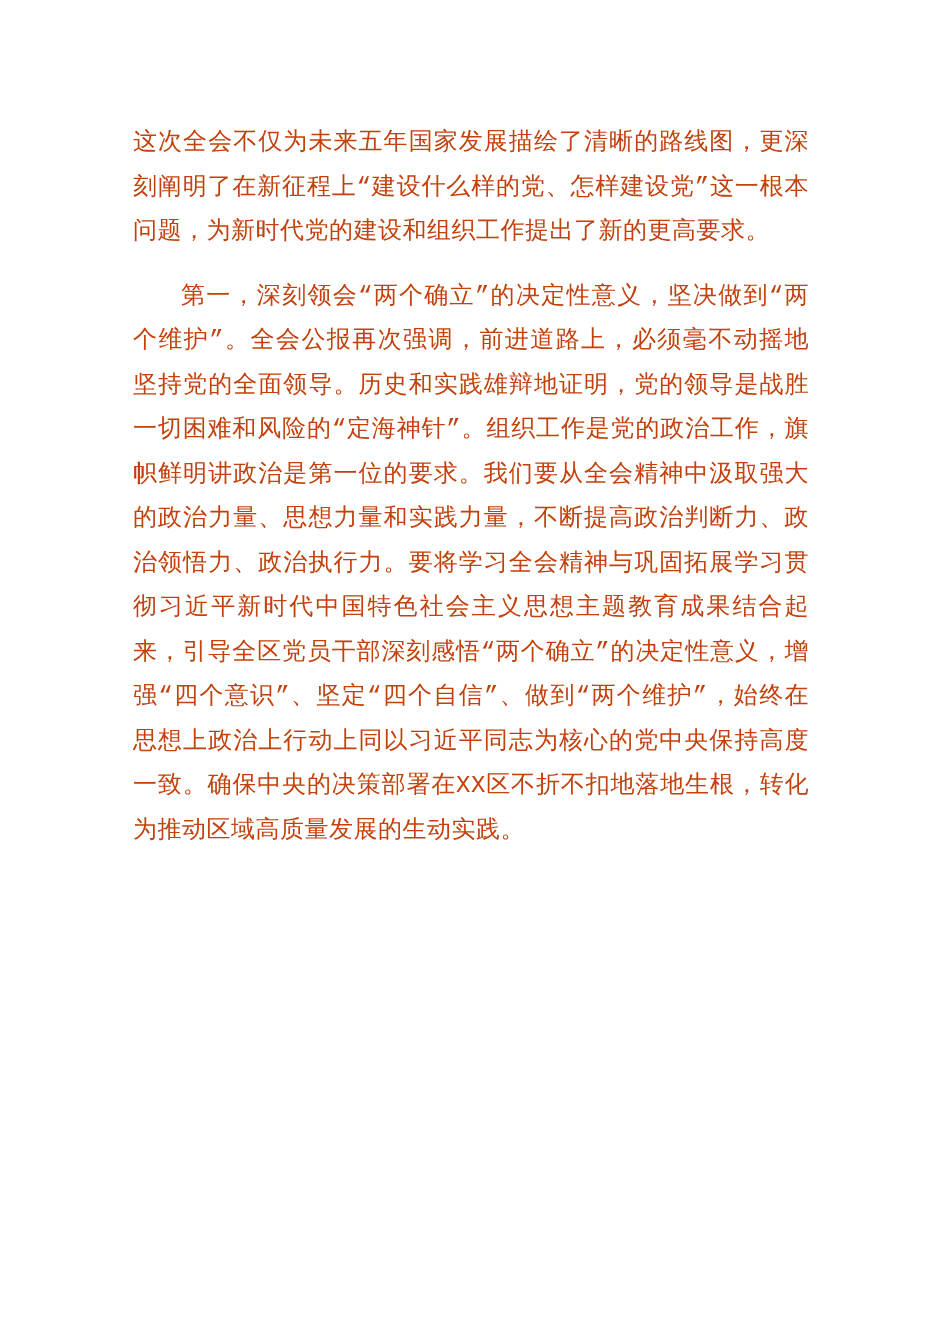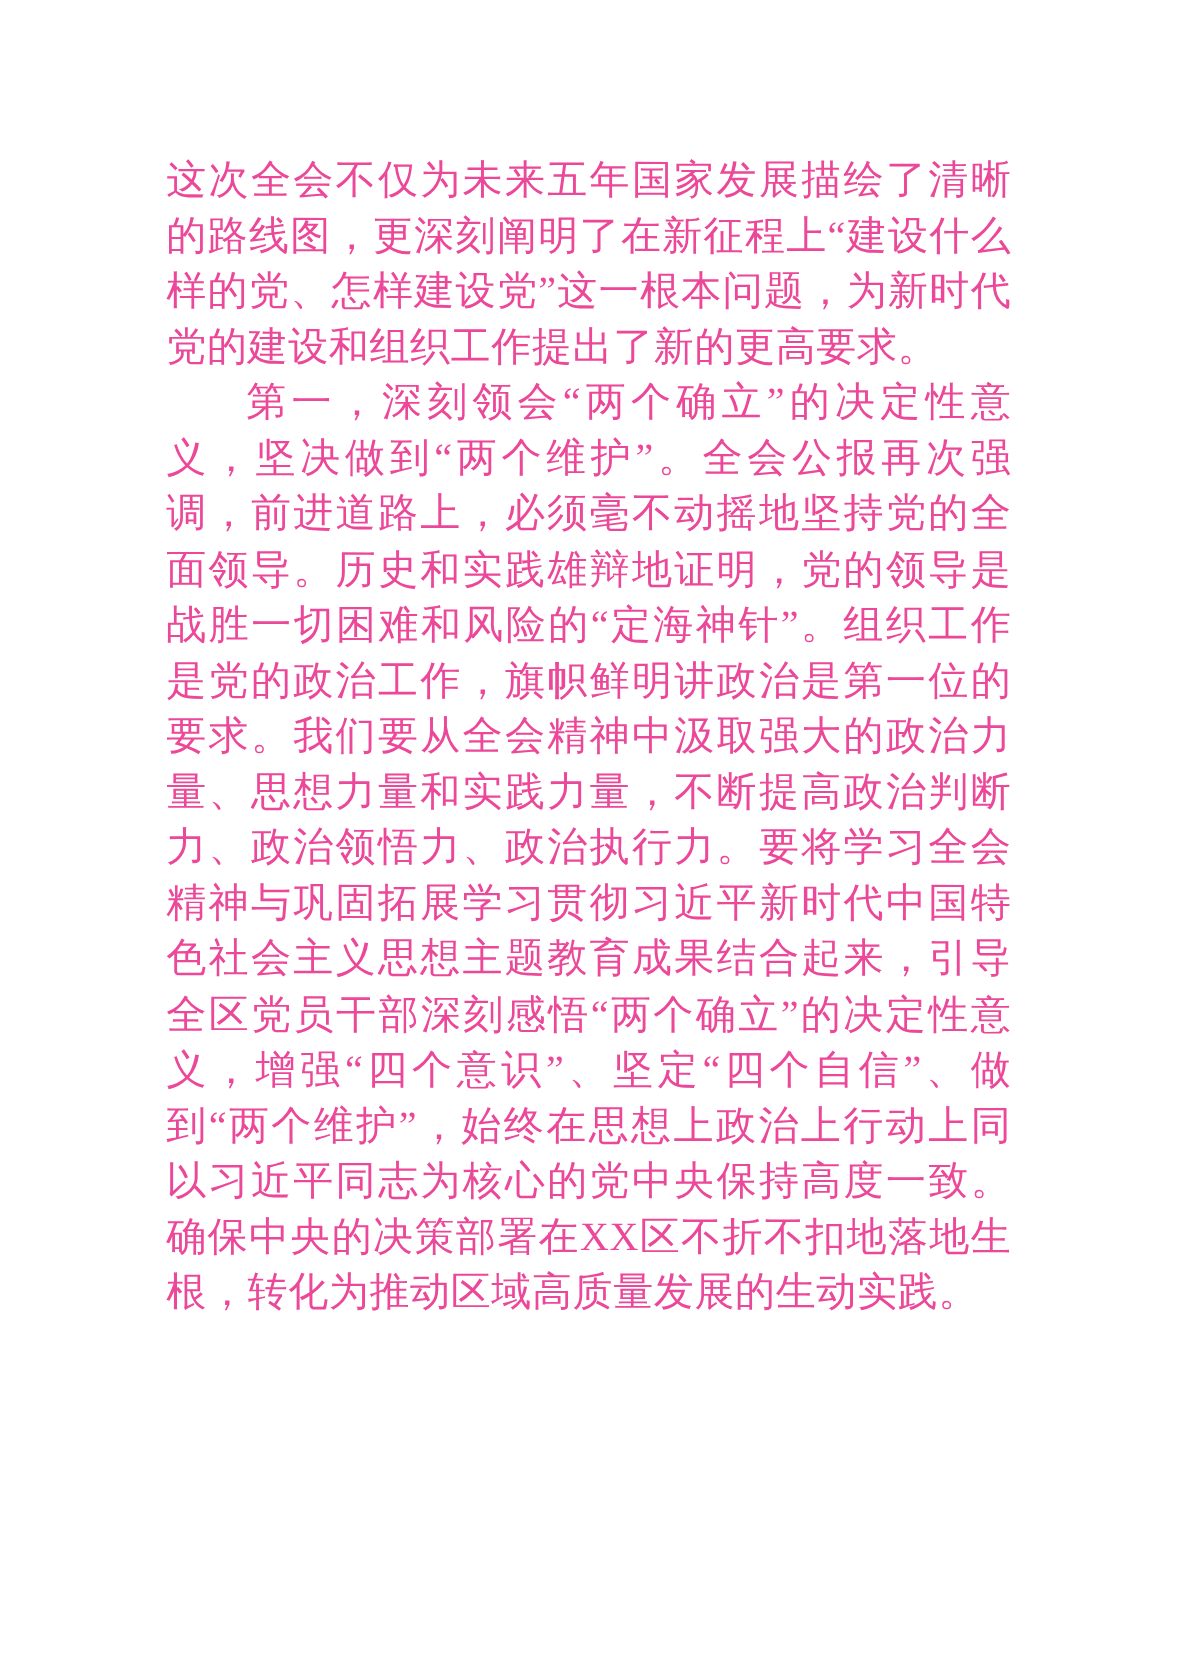--- a/index.html
+++ b/index.html
@@ -15,31 +15,32 @@
   }
   .doc-page {
     position: absolute;
     left: 133px;
     top: 121px;
     width: 676px;
   }
   .para {
     margin: 0;
     padding: 0;
-    font-family: Liberation Serif, serif;
-    font-size: 32px;
+    font-family: Liberation Mono, monospace;
+    font-size: 24px;
     line-height: 44.5px;
-    color: #ec4899;
+    color: #c2410c;
     text-align: justify;
     text-justify: inter-ideograph;
     letter-spacing: 0.5px;
     word-break: break-all;
   }
   .para.indent {
     text-indent: 2em;
+    margin-top: 20px;
   }
 </style>
 </head>
 <body>
 
 <div class="doc-page">
   <p class="para">这次全会不仅为未来五年国家发展描绘了清晰的路线图，更深刻阐明了在新征程上“建设什么样的党、怎样建设党”这一根本问题，为新时代党的建设和组织工作提出了新的更高要求。</p>
   <p class="para indent">第一，深刻领会“两个确立”的决定性意义，坚决做到“两个维护”。全会公报再次强调，前进道路上，必须毫不动摇地坚持党的全面领导。历史和实践雄辩地证明，党的领导是战胜一切困难和风险的“定海神针”。组织工作是党的政治工作，旗帜鲜明讲政治是第一位的要求。我们要从全会精神中汲取强大的政治力量、思想力量和实践力量，不断提高政治判断力、政治领悟力、政治执行力。要将学习全会精神与巩固拓展学习贯彻习近平新时代中国特色社会主义思想主题教育成果结合起来，引导全区党员干部深刻感悟“两个确立”的决定性意义，增强“四个意识”、坚定“四个自信”、做到“两个维护”，始终在思想上政治上行动上同以习近平同志为核心的党中央保持高度一致。确保中央的决策部署在XX区不折不扣地落地生根，转化为推动区域高质量发展的生动实践。</p>
 </div>
 

